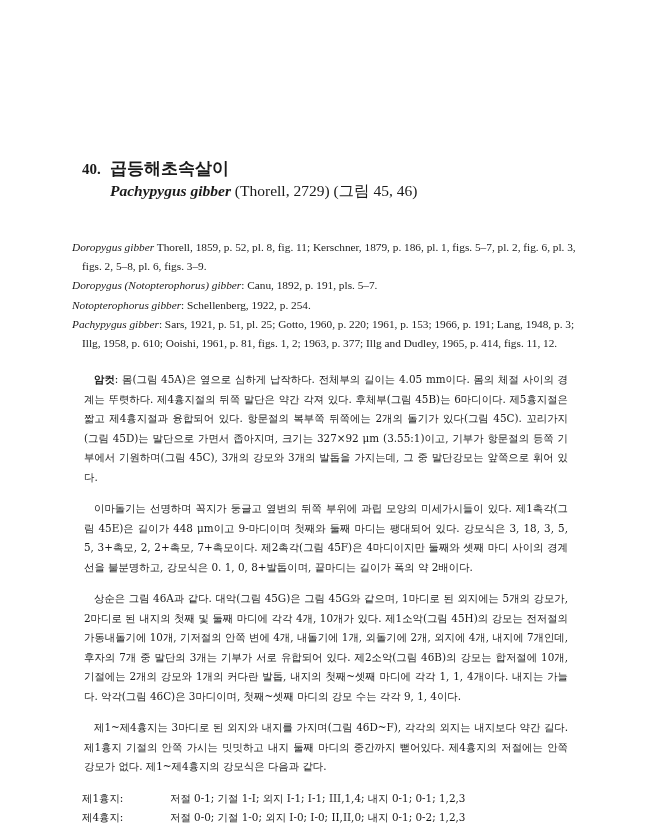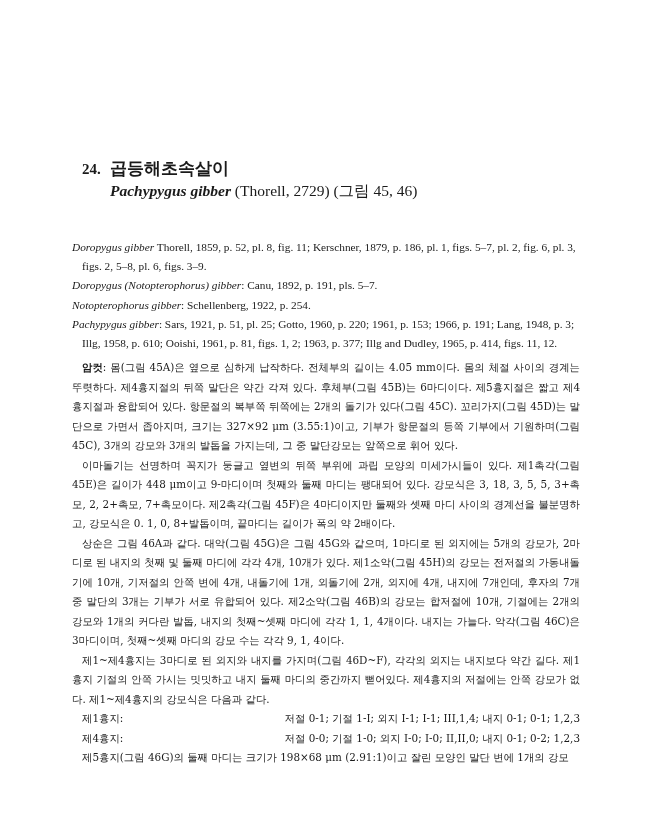--- a/index.html
+++ b/index.html
@@ -19,33 +19,33 @@
   .remark { top: 92px; text-indent: 8px; }
   .species-heading { position: absolute; left: 82px; top: 157px; font-size: 15px; line-height: 22px; }
   .species-heading .num { font-weight: bold; font-family: "Liberation Serif", serif; display: inline-block; width: 28px; }
   .species-heading .ko { font-weight: bold; font-family: "DejaVu Sans", sans-serif; font-size: 17px; }
   .species-heading .sci { display: block; padding-left: 28px; font-family: "Liberation Serif", serif; font-size: 15.5px; }
 
   .synonymy { top: 212px; margin-top: 26px; }
   .syn { font-family: "Liberation Serif", serif; font-size: 11.3px; line-height: 18.5px; padding-left: 10px; text-indent: -10px; margin: 0 0 1px 0; }
 
   .desc { top: 358px; }
-  .desc p { margin: 0; text-indent: 10px; text-align: justify; }
-  .formula { display: flex; padding-left: 10px; justify-content: space-between; }
+  .desc p { margin: 12px; text-indent: 10px; text-align: justify; }
+  .formula { display: flex; padding-left: 10px; }
   .formula .lbl { width: 88px; flex: none; }
 </style>
 </head>
 <body>
 
 <div class="page">
 
 
 
   <div class="species-heading">
-    <span class="num">24.</span><span class="ko">곱등해초속살이</span>
+    <span class="num">40.</span><span class="ko">곱등해초속살이</span>
     <span class="sci"><span class="it bold">Pachypygus gibber</span><span> (Thorell, 2729) (그림 45, 46)</span></span>
   </div>
 
   <div class="block synonymy">
     <p class="syn"><span class="it">Doropygus gibber</span><span> Thorell, 1859, p. 52, pl. 8, fig. 11; Kerschner, 1879, p. 186, pl. 1, figs. 5–7, pl. 2, fig. 6, pl. 3, figs. 2, 5–8, pl. 6, figs. 3–9.</span></p>
     <p class="syn"><span class="it">Doropygus (Notopterophorus) gibber</span><span>: Canu, 1892, p. 191, pls. 5–7.</span></p>
     <p class="syn"><span class="it">Notopterophorus gibber</span><span>: Schellenberg, 1922, p. 254.</span></p>
     <p class="syn"><span class="it">Pachypygus gibber</span><span>: Sars, 1921, p. 51, pl. 25; Gotto, 1960, p. 220; 1961, p. 153; 1966, p. 191; Lang, 1948, p. 3; Illg, 1958, p. 610; Ooishi, 1961, p. 81, figs. 1, 2; 1963, p. 377; Illg and Dudley, 1965, p. 414, figs. 11, 12.</span></p>
   </div>
 

